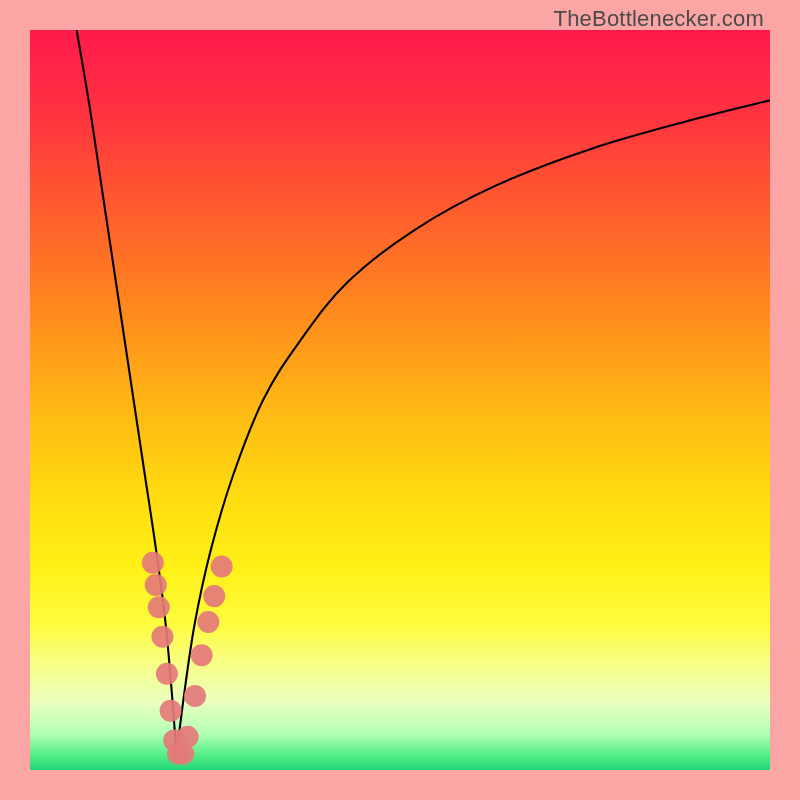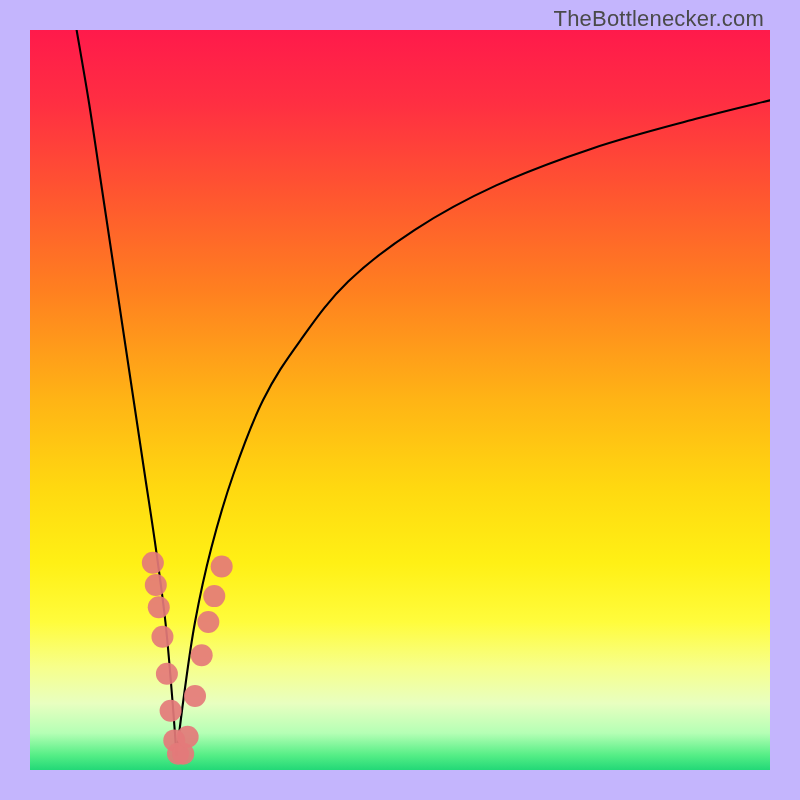--- a/index.html
+++ b/index.html
@@ -8,21 +8,21 @@
     width: 800px;
     height: 800px;
     overflow: hidden;
     background: #000;
     font-family: Arial, Helvetica, sans-serif;
   }
   .frame {
     position: relative;
     width: 800px;
     height: 800px;
-    background: #c4b5fd;
+    background: #fca5a5;
   }
   .plot-area {
     position: absolute;
     left: 30px;
     top: 30px;
     width: 740px;
     height: 740px;
     overflow: hidden;
   }
   .gradient-bg {

